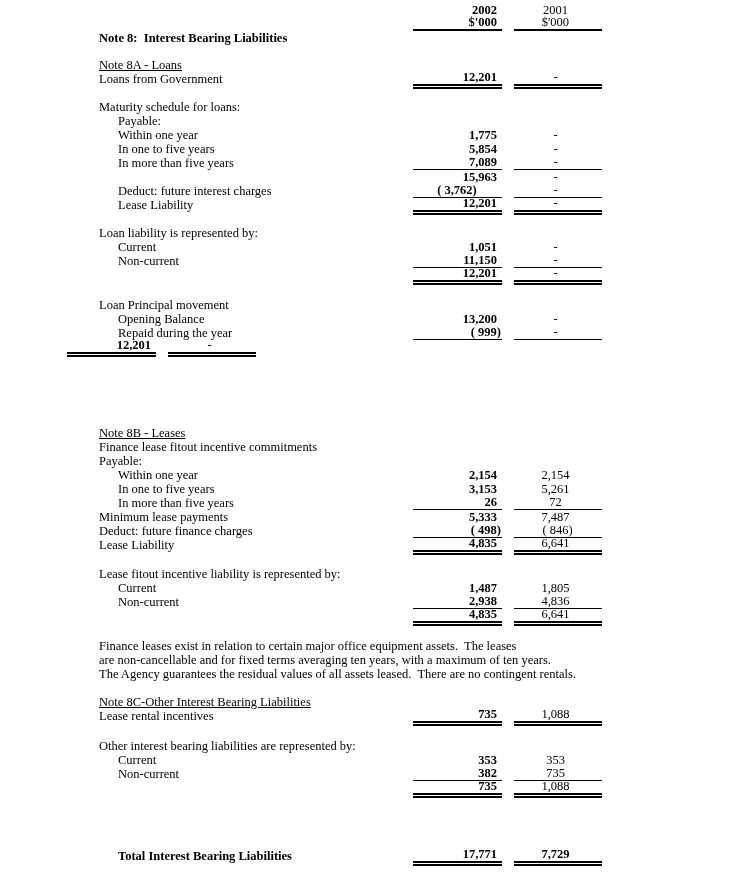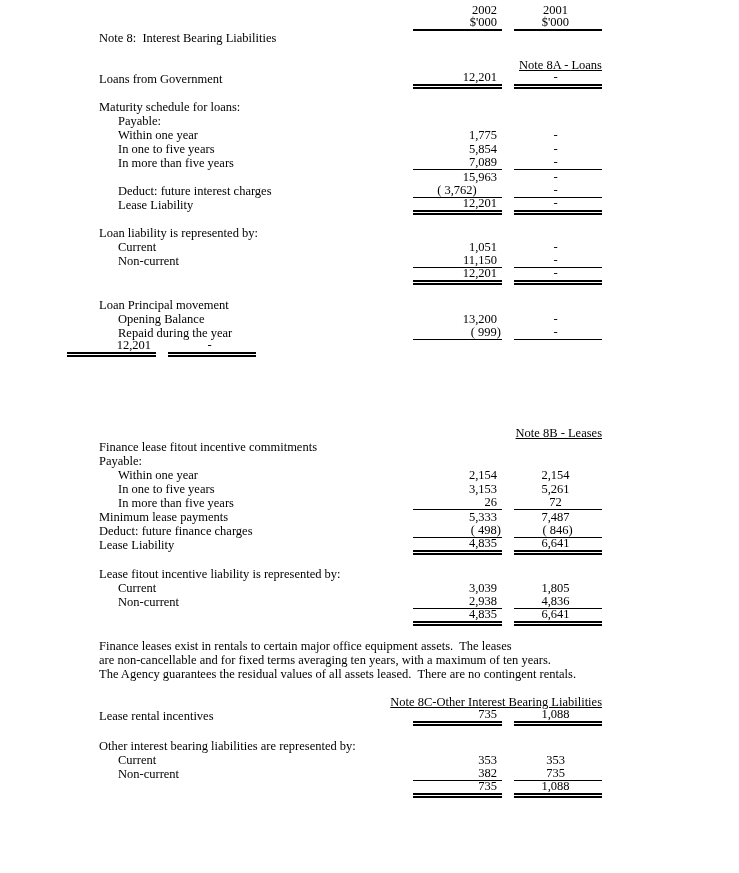--- a/index.html
+++ b/index.html
@@ -33,22 +33,22 @@
   .cell {
     flex: 0 0 auto;
     width: 89px;
     box-sizing: border-box;
     text-align: right;
     padding-right: 5px;
     line-height: 13px;
     position: relative;
   }
   .cell.c2 { width: 88px; margin-left: 12px; text-align: center; }
-  .bold { font-weight: normal; }
-  .ul { text-decoration: underline; text-align: right; }
+  .bold { font-weight: bold; }
+  .ul { text-decoration: underline; }
   .rule-header { border-bottom: 2px solid #000; }
   .rule-single { border-bottom: 1.5px solid #000; }
   .rule-double { border-bottom: 2px solid #000; }
   .rule-double::after {
     content: "";
     position: absolute;
     left: 0; right: 0;
     bottom: -4.5px;
     height: 1.5px;
     background: #000;
@@ -194,36 +194,36 @@
       <div class="lbl">Lease Liability</div>
       <div class="cell c1 bold rule-double">4,835</div>
       <div class="cell c2 rule-double">6,641</div>
     </div>
     <div class="spacer" style="height: 15px;"></div>
     <div class="row">
       <div class="lbl">Lease fitout incentive liability is represented by:</div>
     </div>
     <div class="row">
       <div class="lbl indent">Current</div>
-      <div class="cell c1 bold">3,039</div>
+      <div class="cell c1 bold">1,487</div>
       <div class="cell c2">1,805</div>
     </div>
     <div class="row">
       <div class="lbl indent">Non-current</div>
       <div class="cell c1 bold rule-single">2,938</div>
       <div class="cell c2 rule-single">4,836</div>
     </div>
     <div class="row">
       <div class="lbl"></div>
       <div class="cell c1 bold rule-double">4,835</div>
       <div class="cell c2 rule-double">6,641</div>
     </div>
     <div class="spacer" style="height: 16px;"></div>
     <div class="row">
-      <div class="lbl">Finance leases exist in rentals to certain major office equipment assets.  The leases</div>
+      <div class="lbl">Finance leases exist in relation to certain major office equipment assets.  The leases</div>
     </div>
     <div class="row">
       <div class="lbl">are non-cancellable and for fixed terms averaging ten years, with a maximum of ten years.</div>
     </div>
     <div class="row">
       <div class="lbl">The Agency guarantees the residual values of all assets leased.  There are no contingent rentals.</div>
     </div>
     <div class="spacer" style="height: 14px;"></div>
     <div class="row">
       <div class="lbl ul">Note 8C-Other Interest Bearing Liabilities</div>
@@ -246,13 +246,18 @@
       <div class="lbl indent">Non-current</div>
       <div class="cell c1 bold rule-single">382</div>
       <div class="cell c2 rule-single">735</div>
     </div>
     <div class="row">
       <div class="lbl"></div>
       <div class="cell c1 bold rule-double">735</div>
       <div class="cell c2 rule-double">1,088</div>
     </div>
     <div class="spacer" style="height: 54px;"></div>
+    <div class="row">
+      <div class="lbl indent bold">Total Interest Bearing Liabilities</div>
+      <div class="cell c1 bold rule-double">17,771</div>
+      <div class="cell c2 bold rule-double">7,729</div>
+    </div>
   </div>
 
 </body></html>

